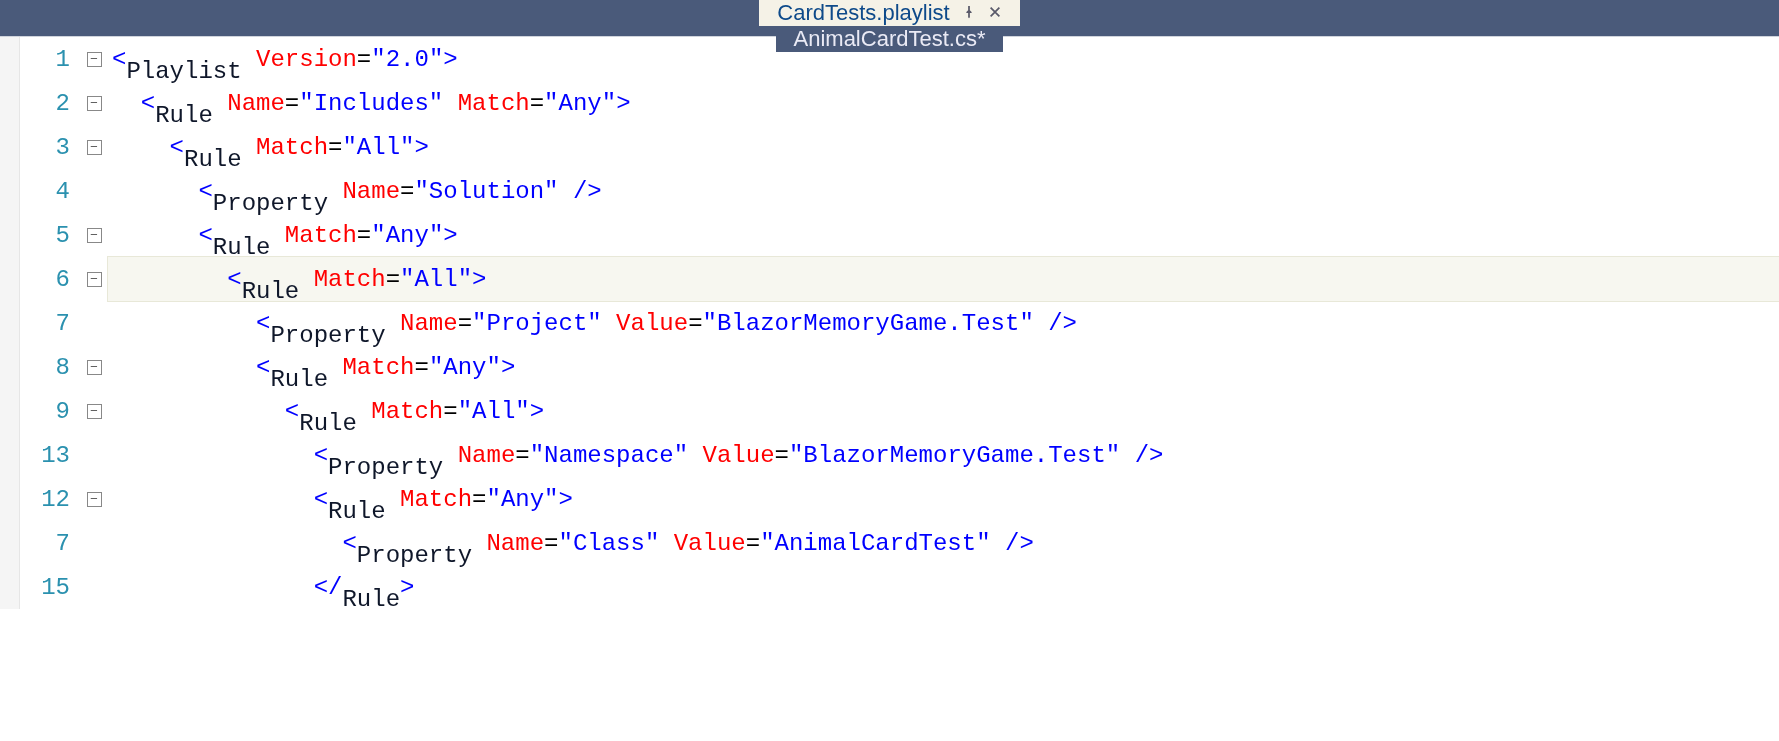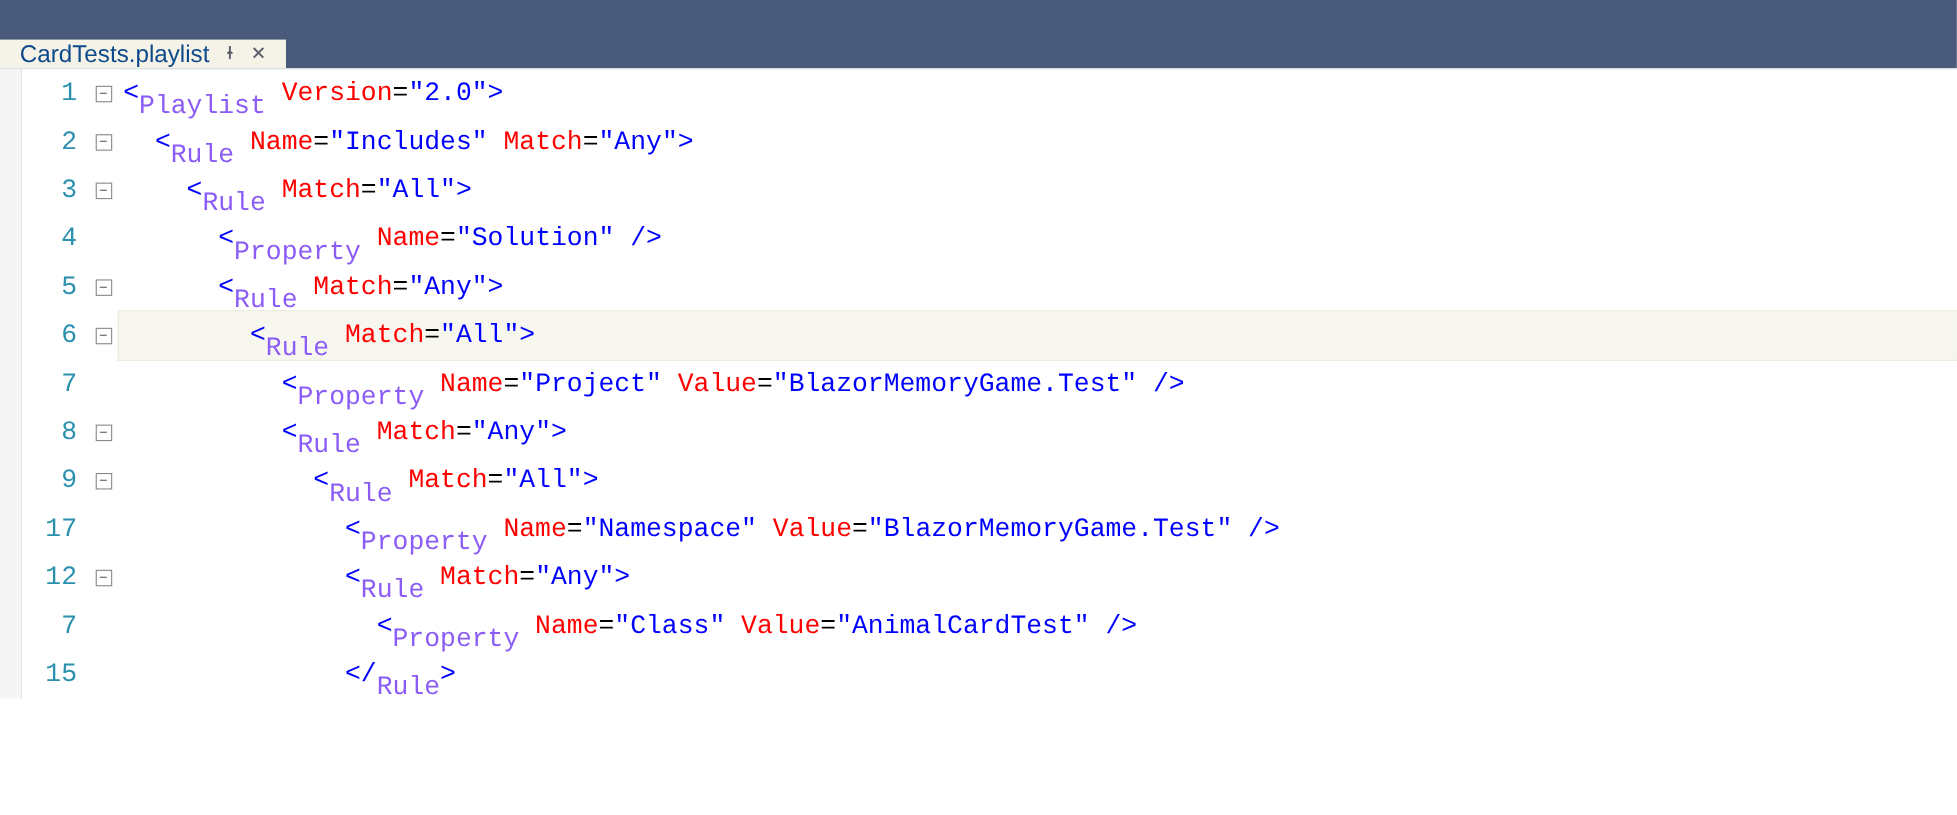--- a/index.html
+++ b/index.html
@@ -5,22 +5,23 @@
   * { margin: 0; padding: 0; box-sizing: border-box; }
   body {
     font-family: Consolas, 'Courier New', monospace;
     font-size: 24px;
     background: #ffffff;
     overflow: hidden;
   }
   .tab-bar {
     display: flex;
     background: #4a5a7a;
-    height: 62px;
-    align-items: flex-end;
+    height: 36px;
+    align-items: center;
+    flex-direction: column;
   }
   .tab {
     display: flex;
     align-items: center;
     padding: 0 18px;
     font-family: 'Segoe UI', Tahoma, sans-serif;
     font-size: 22px;
     cursor: pointer;
     gap: 12px;
   }
@@ -102,21 +103,21 @@
     display: flex;
     align-items: center;
     white-space: pre;
     padding-left: 4px;
   }
   .code-line.current {
     background: #f7f7f0;
     outline: 1px solid #e8e8d8;
   }
   .t-punct { color: #0000ff; }
-  .t-elem  { color: #8b5cf6; margin-top: 24px; }
+  .t-elem  { color: #0f172a; margin-top: 24px; }
   .t-attr  { color: #ff0000; font-family: Liberation Mono, monospace; }
   .t-eq    { color: #000000; }
   .t-str   { color: #0000ff; }
 </style>
 </head>
 <body>
 
 <div class="tab-bar">
   <div class="tab active">
     <span>CardTests.playlist</span>
@@ -124,20 +125,23 @@
       <svg width="14" height="14" viewBox="0 0 16 16">
           <path fill="#5a5a6a" d="M9 1v5l2 2v1H9v5l-1 1-1-1V9H5V8l2-2V1h2z"></path>
         </svg>
     </span>
     <span class="close-icon">
       <svg width="14" height="14" viewBox="0 0 16 16">
           <path stroke="#5a5a6a" stroke-width="2" d="M3 3l10 10M13 3L3 13"></path>
         </svg>
     </span>
   </div>
+  <div class="tab inactive">
+    <span>AnimalCardTest.cs*</span>
+  </div>
 </div>
 
 <div class="editor-area">
   <div class="margin-strip"></div>
   <div class="gutter" id="gutter">
       <div class="gutter-row">
         <div class="line-number">1</div>
         <div class="fold-col">
           <div class="fold-line" style="top: 50%;"></div>
           <div class="fold-box">−</div>
@@ -191,21 +195,21 @@
         </div>
       </div>
       <div class="gutter-row">
         <div class="line-number">9</div>
         <div class="fold-col">
           <div class="fold-line"></div>
           <div class="fold-box">−</div>
         </div>
       </div>
       <div class="gutter-row">
-        <div class="line-number">17</div>
+        <div class="line-number">13</div>
         <div class="fold-col">
           <div class="fold-line"></div>
         </div>
       </div>
       <div class="gutter-row">
         <div class="line-number">12</div>
         <div class="fold-col">
           <div class="fold-line"></div>
           <div class="fold-box">−</div>
         </div>

